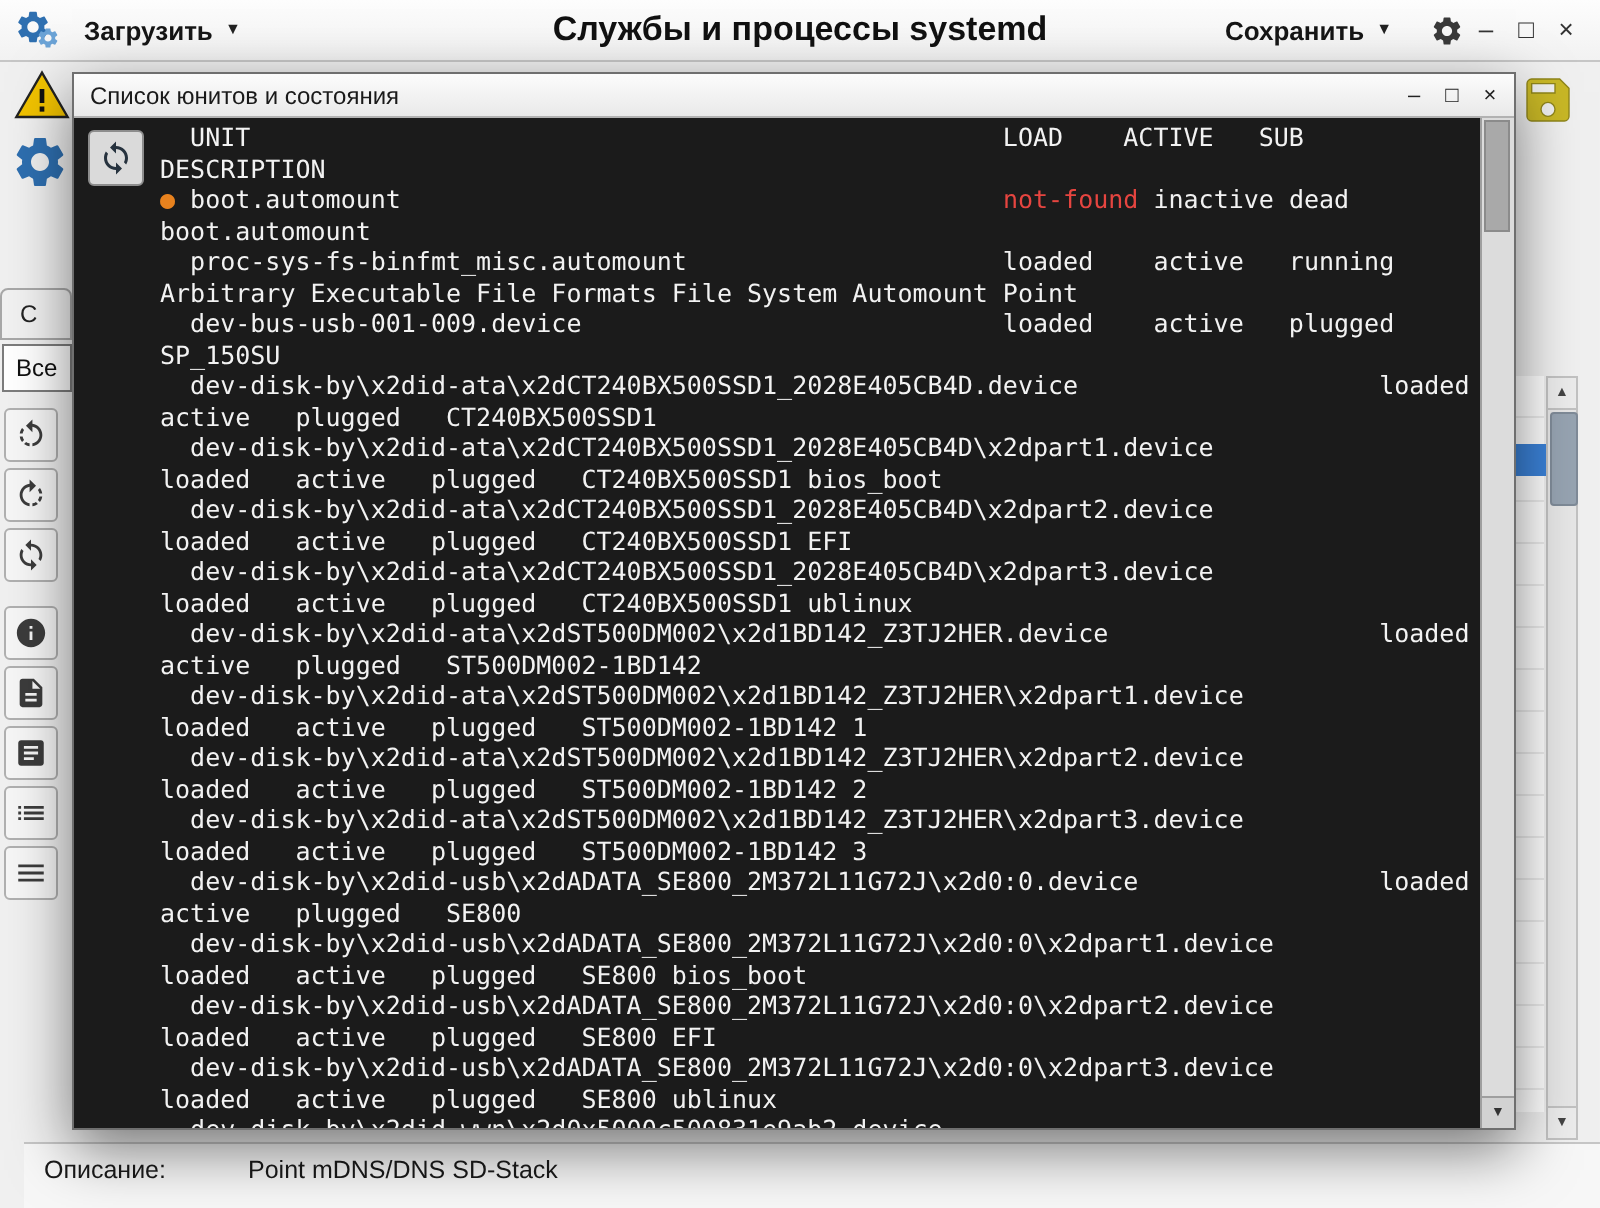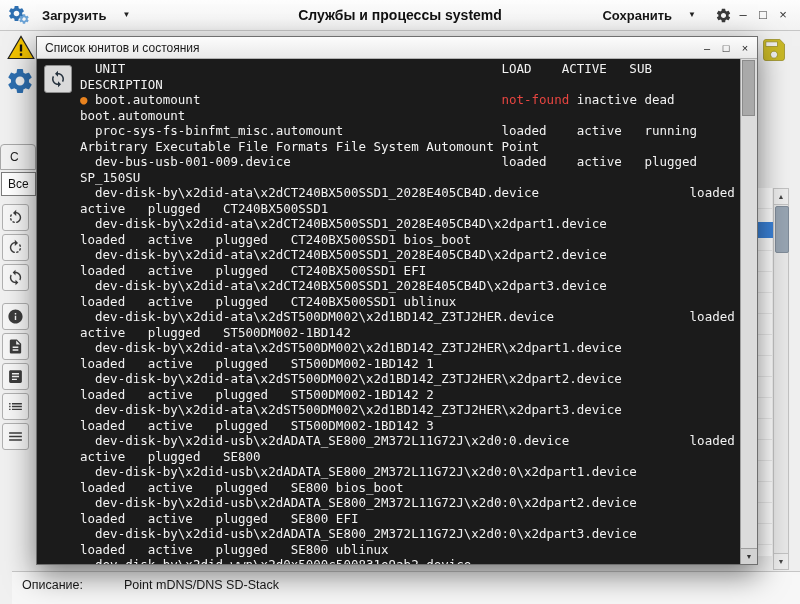--- a/index.html
+++ b/index.html
@@ -3,25 +3,25 @@
 <meta charset="utf-8">
 <style>
   html,body{margin:0;padding:0;background:#d8d8d8;}
   #screen{position:relative;width:800px;height:604px;background:#f0f0f0;overflow:hidden;
           font-family:"Liberation Sans",sans-serif;-webkit-font-smoothing:antialiased;}
 
   
   .toolbar{position:absolute;top:0;left:0;width:800px;height:30px;
            background:linear-gradient(#fdfdfd,#f2f2f2);border-bottom:1px solid #c6c6c6;}
   .app-icon{position:absolute;left:7px;top:4px;width:24px;height:22px;}
-  .tb-btn{position:absolute;top:3px;height:24px;display:flex;align-items:center;gap:16px;
+  .tb-btn{position:absolute;top:3px;height:24px;display:flex;align-items:center;gap:6px;
           padding:0 8px;font-size:13px;font-weight:600;color:#161616;border-radius:3px;cursor:default;}
   .caret{font-size:8px;color:#222;line-height:1;}
   .win-title{position:absolute;left:0;top:0;width:800px;height:30px;display:flex;align-items:center;
-             justify-content:center;font-size:14px;font-weight:600;color:#111;pointer-events:none;}
+             justify-content:center;font-size:17px;font-weight:600;color:#111;pointer-events:none;}
   .gear-btn{position:absolute;top:5px;width:22px;height:20px;display:flex;align-items:center;justify-content:center;}
   .winctl{position:absolute;top:4px;width:18px;height:20px;display:flex;align-items:center;
           justify-content:center;font-size:13px;color:#333;}
 
   
   .warn-wrap{position:absolute;left:7px;top:34px;width:28px;height:28px;}
   .logo-wrap{position:absolute;left:5px;top:66px;width:30px;height:30px;}
   .tab-stub{position:absolute;left:0;top:144px;width:36px;height:26px;background:#f1f1f1;
             border:1px solid #a8a8a8;border-radius:4px 4px 0 0;font-size:12px;color:#222;
             line-height:24px;padding-left:9px;box-sizing:border-box;overflow:hidden;}

